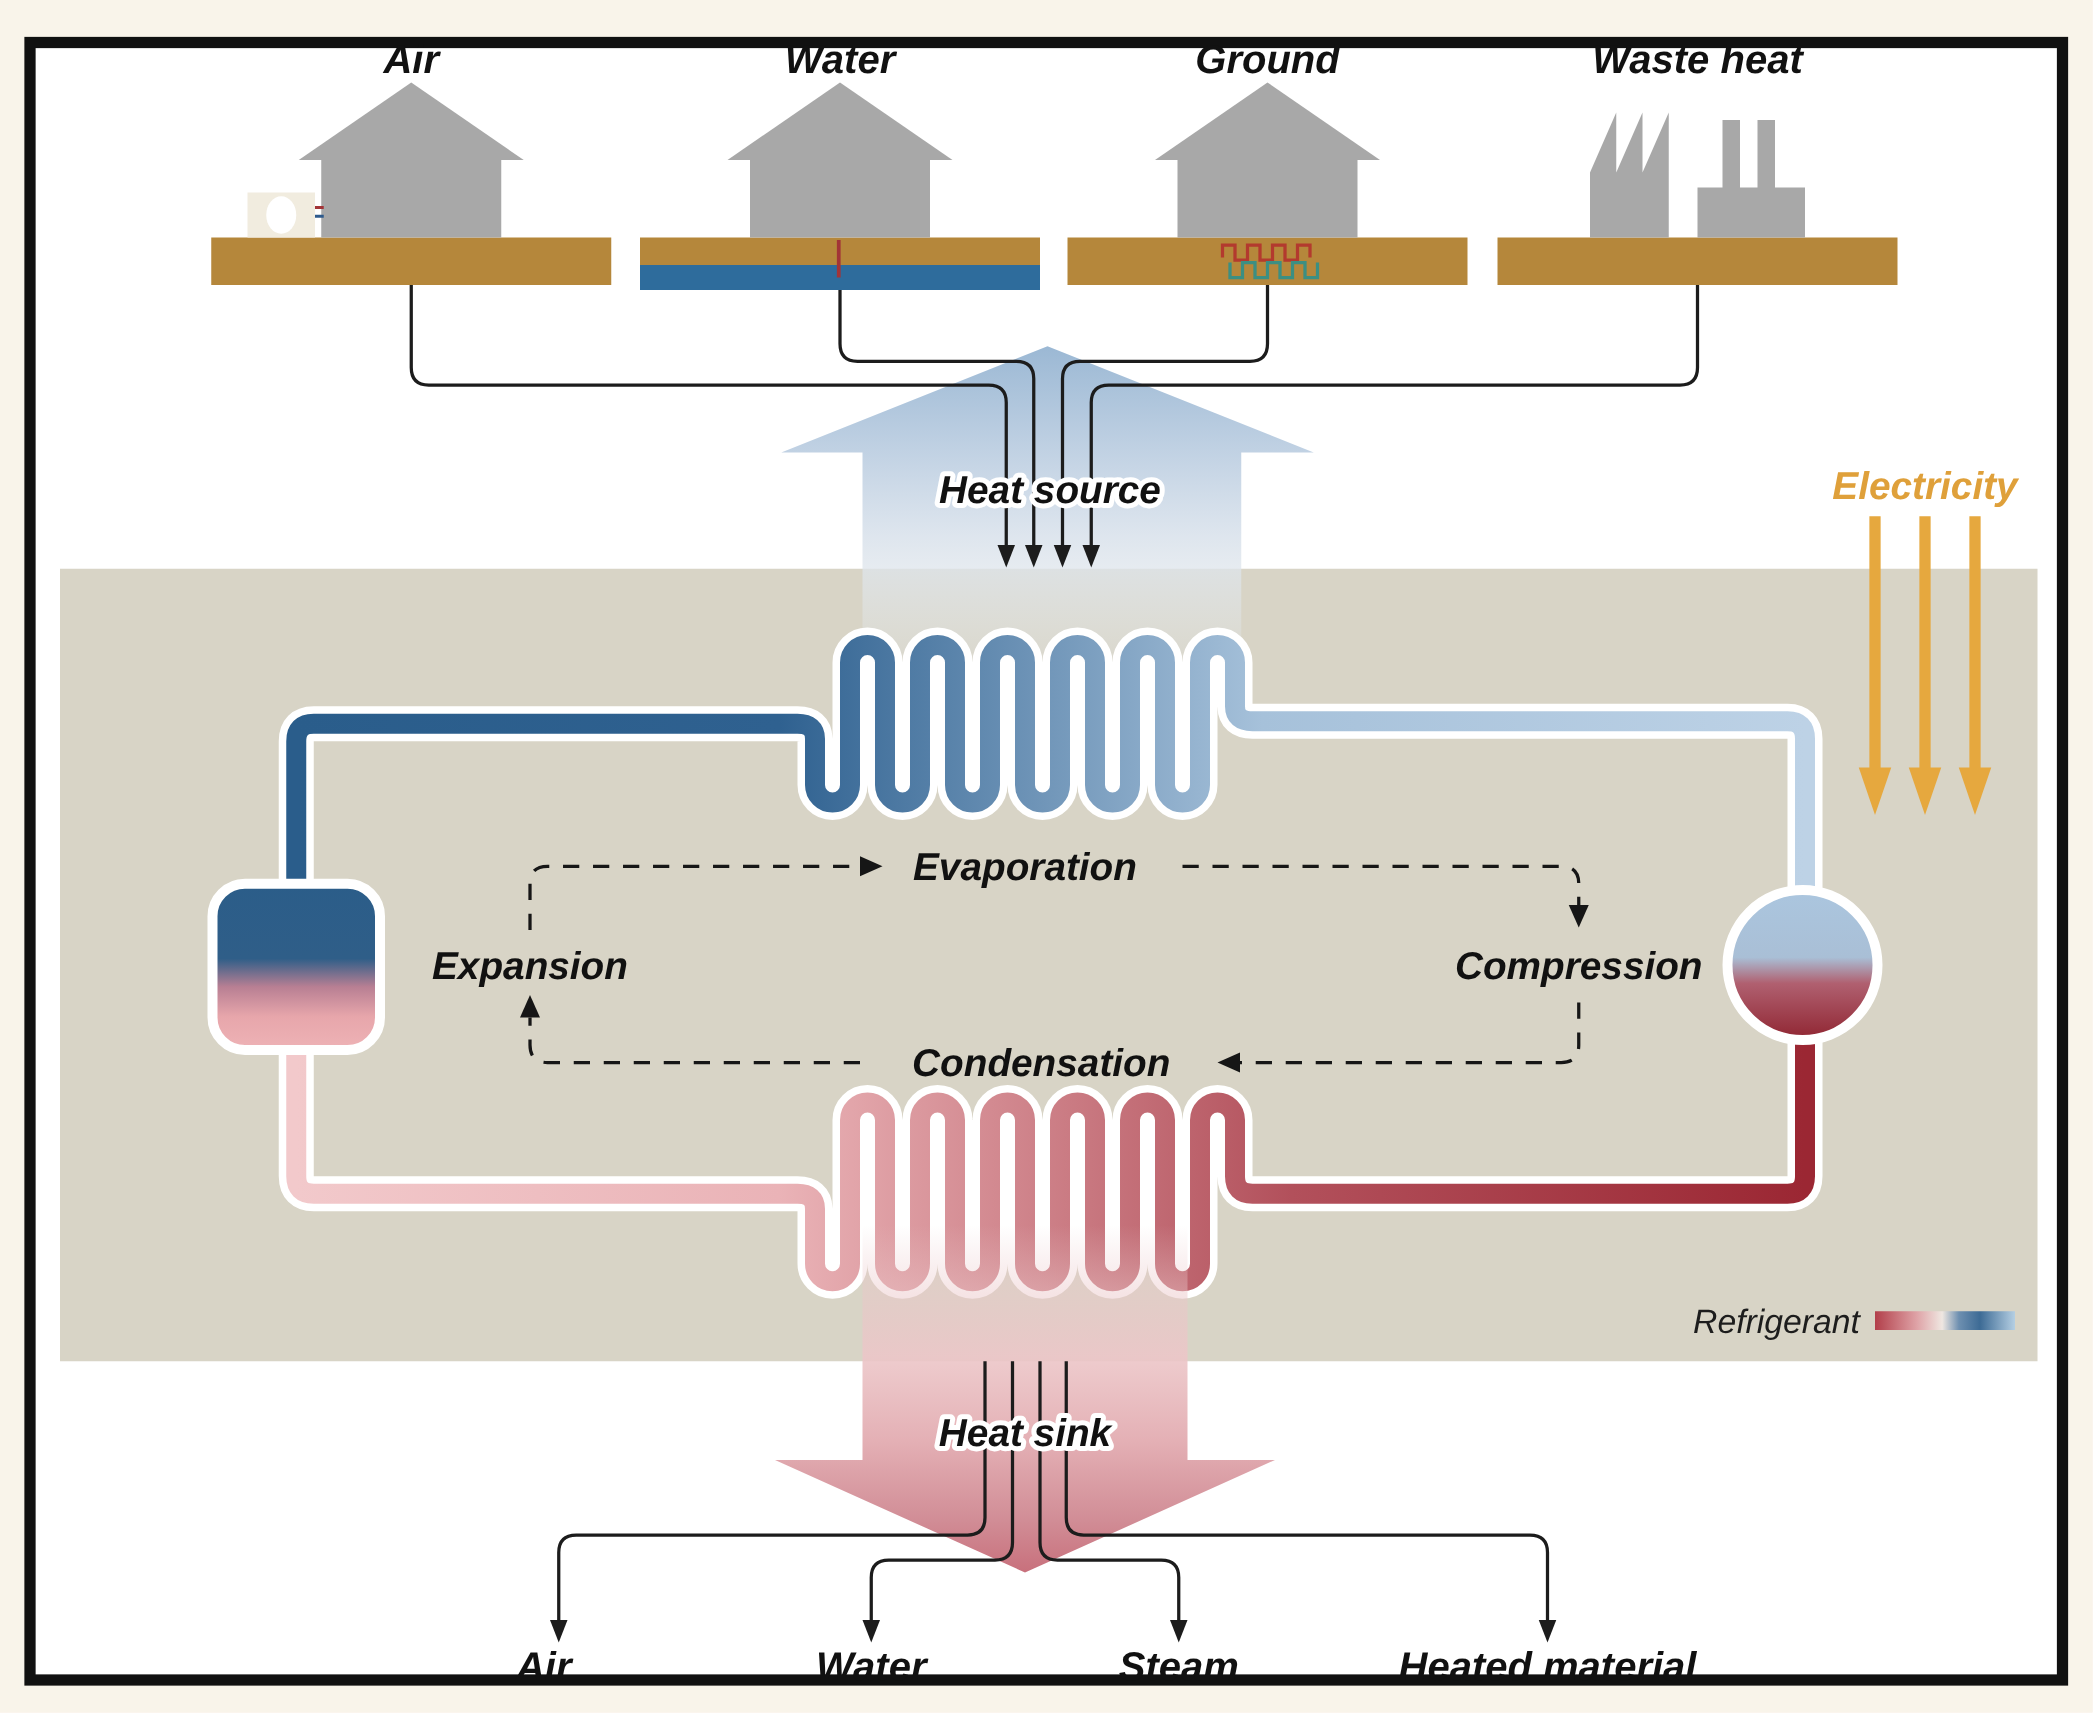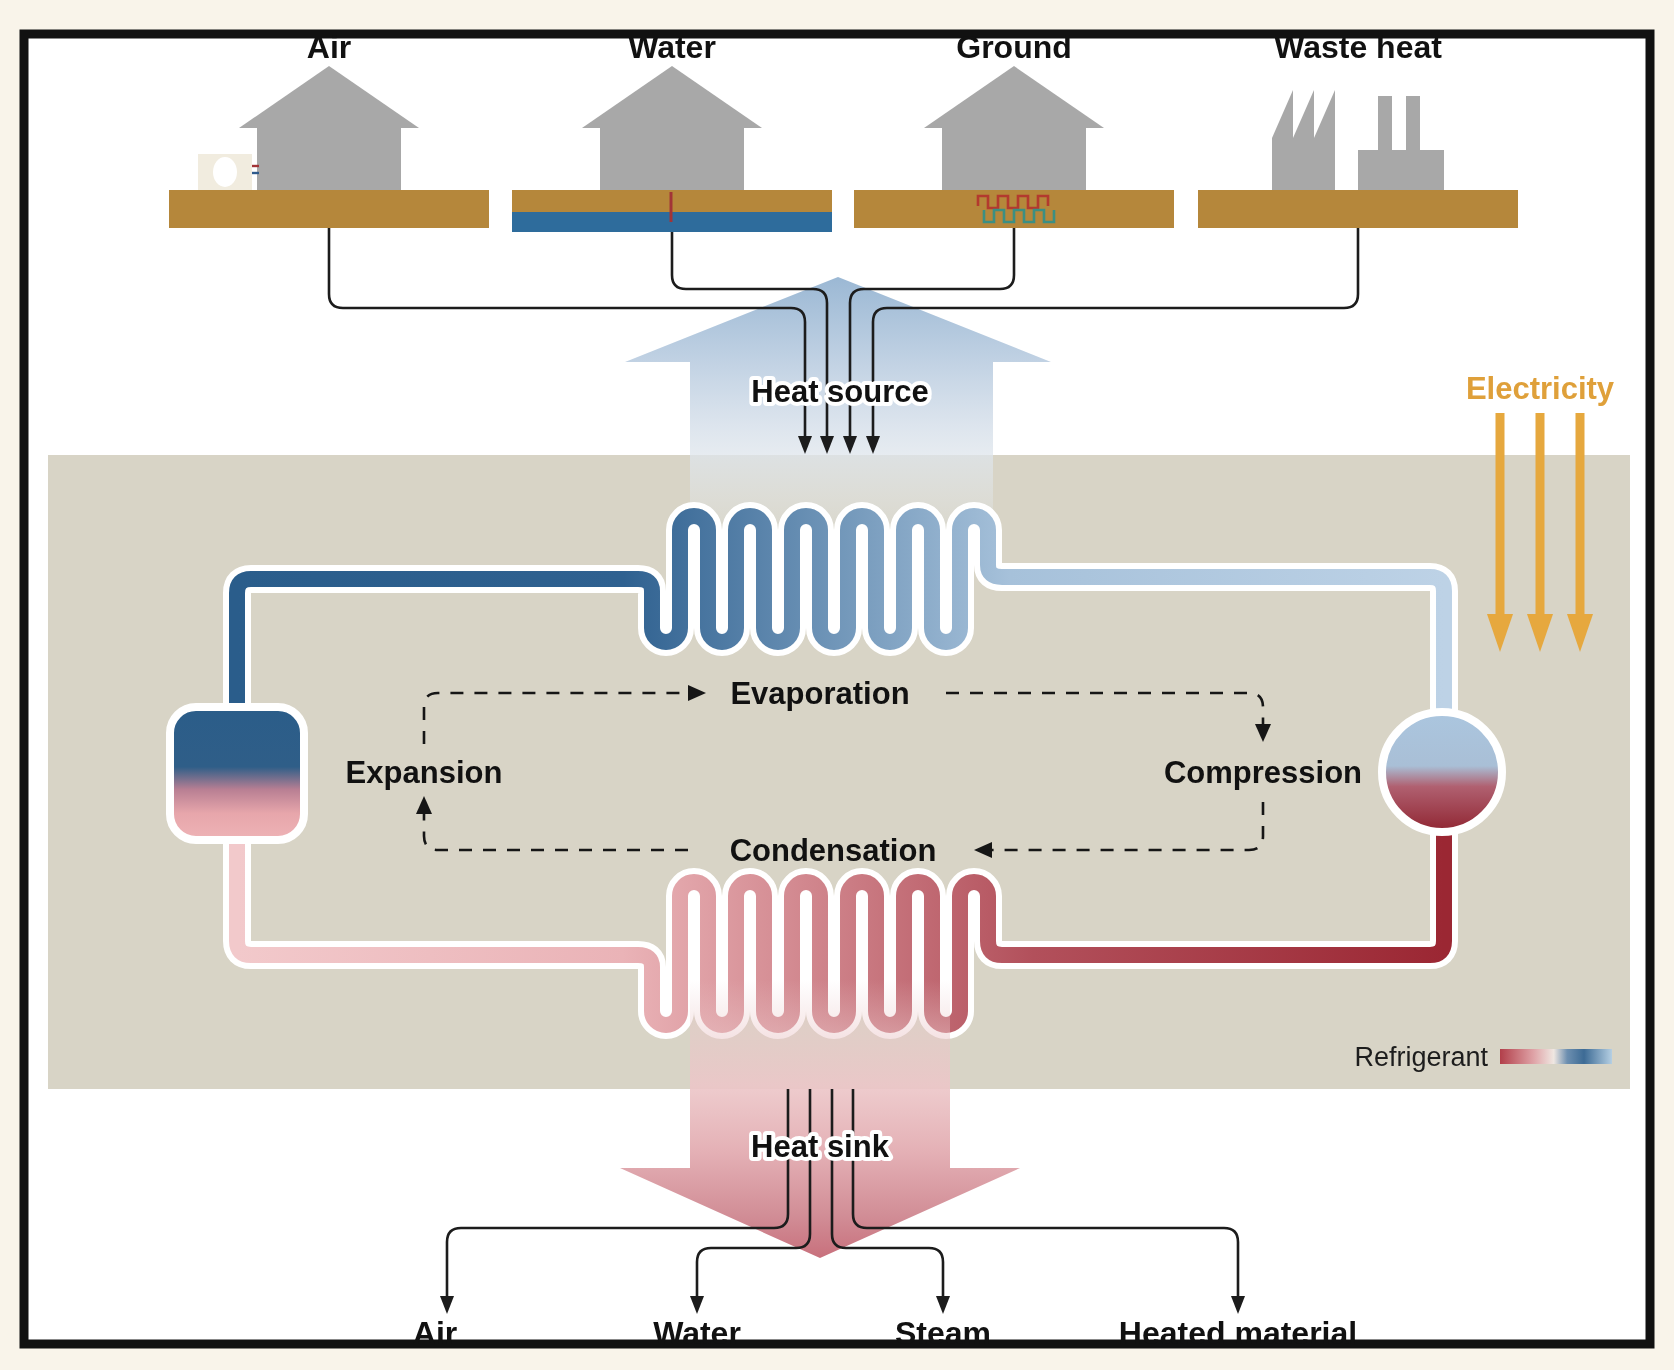--- a/index.html
+++ b/index.html
@@ -1,16 +1,16 @@
 <!DOCTYPE html>
 <html><head>
 <meta charset="utf-8">
 <style>
   html,body{margin:0;padding:0;background:#f9f4ea;}
-  .stage{width:100%;max-width:1674px;margin:0 auto;}
+  .stage{width:100%;max-width:1674px;margin:0 auto;font-style:italic;}
   svg{display:block;width:100%;height:auto;font-family:"Liberation Sans","DejaVu Sans",sans-serif;}
   .lbl{font-size:32px;font-weight:bold;fill:#111;}
   .lbl-mid{font-size:31px;font-weight:bold;fill:#111;}
   .halo{paint-order:stroke;stroke:#ffffff;stroke-width:8;stroke-linejoin:round;}
   .lbl-elec{font-size:31px;font-weight:bold;fill:#dfa03a;}
   .lbl-leg{font-size:27px;fill:#1d1d1d;}
   .conn{fill:none;stroke:#1c1c1c;stroke-width:2.6;}
   .dash{fill:none;stroke:#161616;stroke-width:2.6;stroke-dasharray:13 11;}
   .casing{fill:none;stroke:#ffffff;stroke-width:28;stroke-linejoin:round;}
   .bldg{fill:#a8a8a8;}

